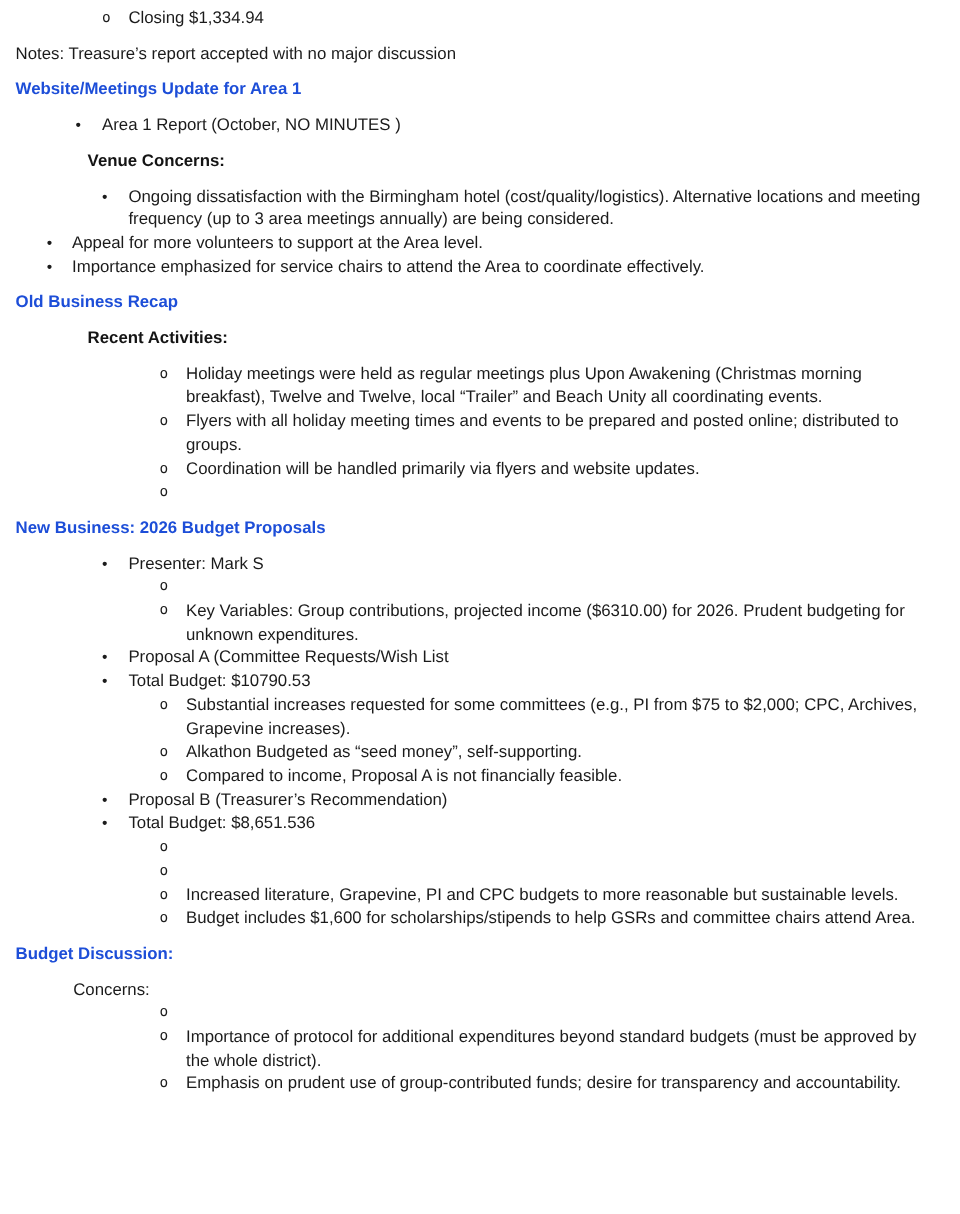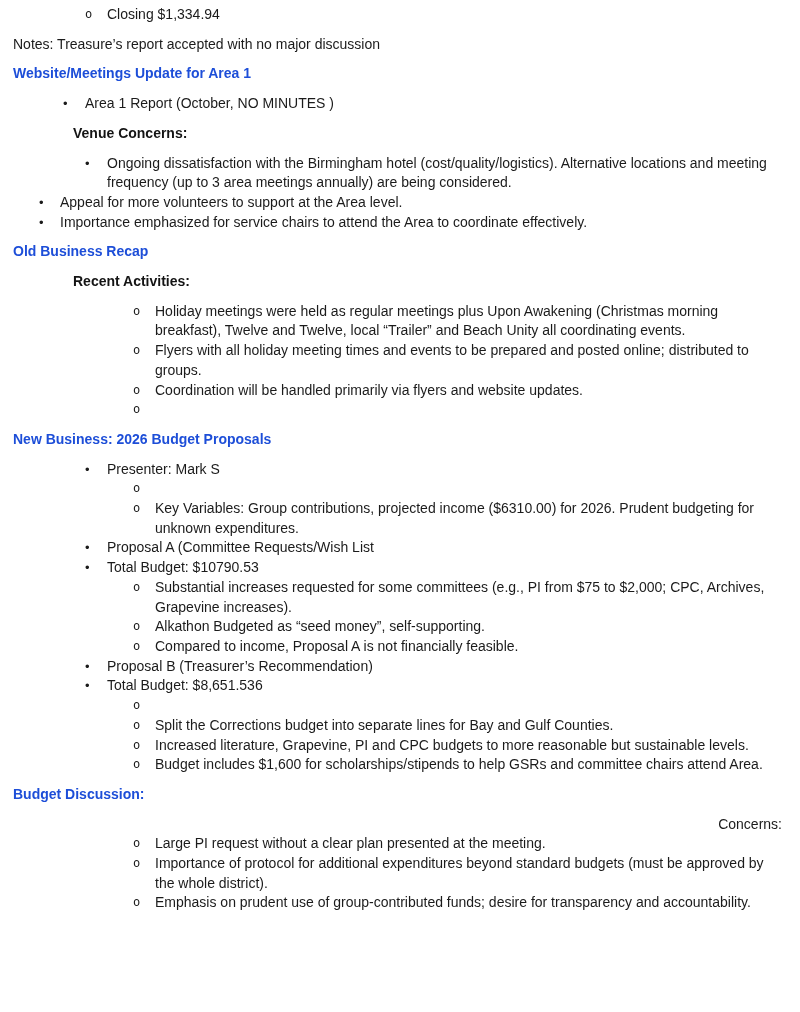--- a/index.html
+++ b/index.html
@@ -12,21 +12,21 @@
     font-family: "Liberation Sans", sans-serif;
     font-size: 14px;
     line-height: 19.7px;
     padding: 5px 18px 0 13px;
     overflow: hidden;
   }
   .blk { margin: 0; }
   .sp  { margin-top: 10px; }
   .h   { font-weight: 700; color: #1d4ed8; }
   .sub { font-weight: 700; color: #141414; margin-left: 60px; }
-  .sub-plain { margin-left: 48px; text-align: right; }
+  .sub-plain { margin-left: 48px; }
   .li { display: flex; align-items: flex-start; }
   .marker { flex: 0 0 auto; display: inline-block; }
   .li.lvl-a { padding-left: 26px; }  .li.lvl-a .marker { width: 21px; }
   .li.lvl-c { padding-left: 50px; }  .li.lvl-c .marker { width: 22px; }
   .li.lvl-d { padding-left: 72px; }  .li.lvl-d .marker { width: 22px; }
   .li.lvl-e { padding-left: 120px; } .li.lvl-e .marker { width: 22px; }
   .marker.disc   { font-size: 13px; }
   .marker.circle { font-family: "DejaVu Sans Mono", monospace; font-size: 12px; }
   .txt { flex: 1 1 auto; }
 </style>
@@ -137,40 +137,38 @@
   <span class="marker disc">•</span>
   <span class="txt">Total Budget: $8,651.536</span>
 </div>
 
 <div class="blk li lvl-e">
   <span class="marker circle">o</span>
 </div>
 
 <div class="blk li lvl-e">
   <span class="marker circle">o</span>
-  <span class="txt">Split the Corrections budget into separate lines for Bay and Gulf Counties.</span>
 </div>
 
 <div class="blk li lvl-e">
   <span class="marker circle">o</span>
   <span class="txt">Increased literature, Grapevine, PI and CPC budgets to more reasonable but sustainable levels.</span>
 </div>
 
 <div class="blk li lvl-e">
   <span class="marker circle">o</span>
   <span class="txt">Budget includes $1,600 for scholarships/stipends to help GSRs and committee chairs attend Area.</span>
 </div>
 
 <p class="blk h sp">Budget Discussion:</p>
 
 <p class="blk sub-plain sp">Concerns:</p>
 
 <div class="blk li lvl-e">
   <span class="marker circle">o</span>
-  <span class="txt">Large PI request without a clear plan presented at the meeting.</span>
 </div>
 
 <div class="blk li lvl-e">
   <span class="marker circle">o</span>
   <span class="txt">Importance of protocol for additional expenditures beyond standard budgets (must be approved by the whole district).</span>
 </div>
 
 <div class="blk li lvl-e">
   <span class="marker circle">o</span>
   <span class="txt">Emphasis on prudent use of group-contributed funds; desire for transparency and accountability.</span>

